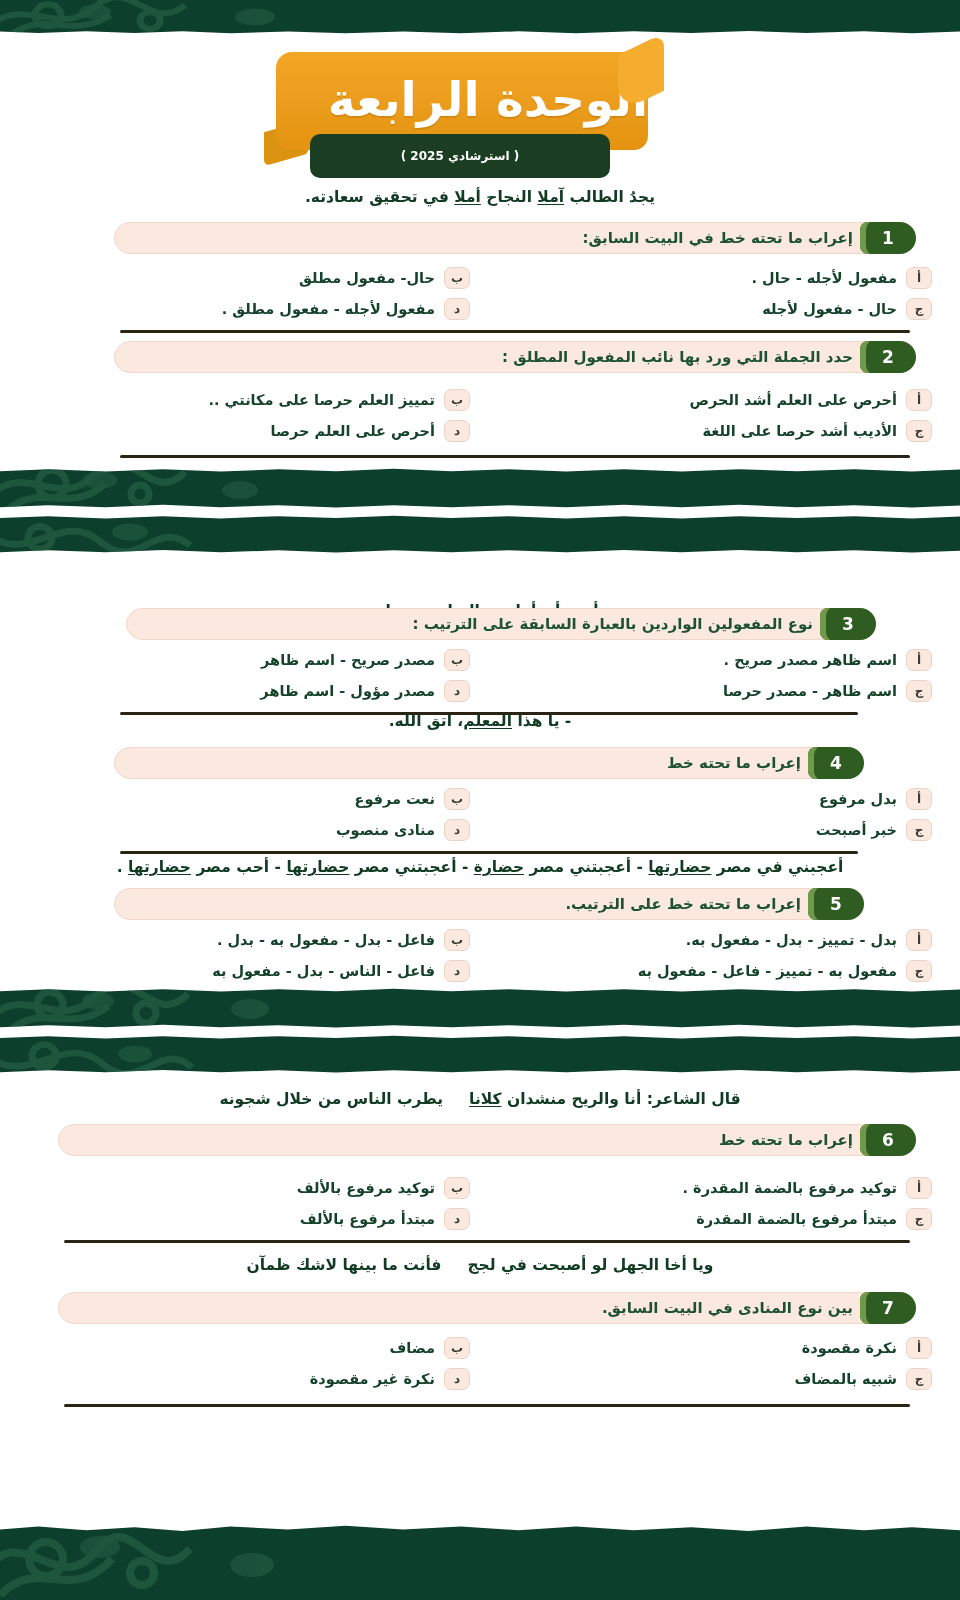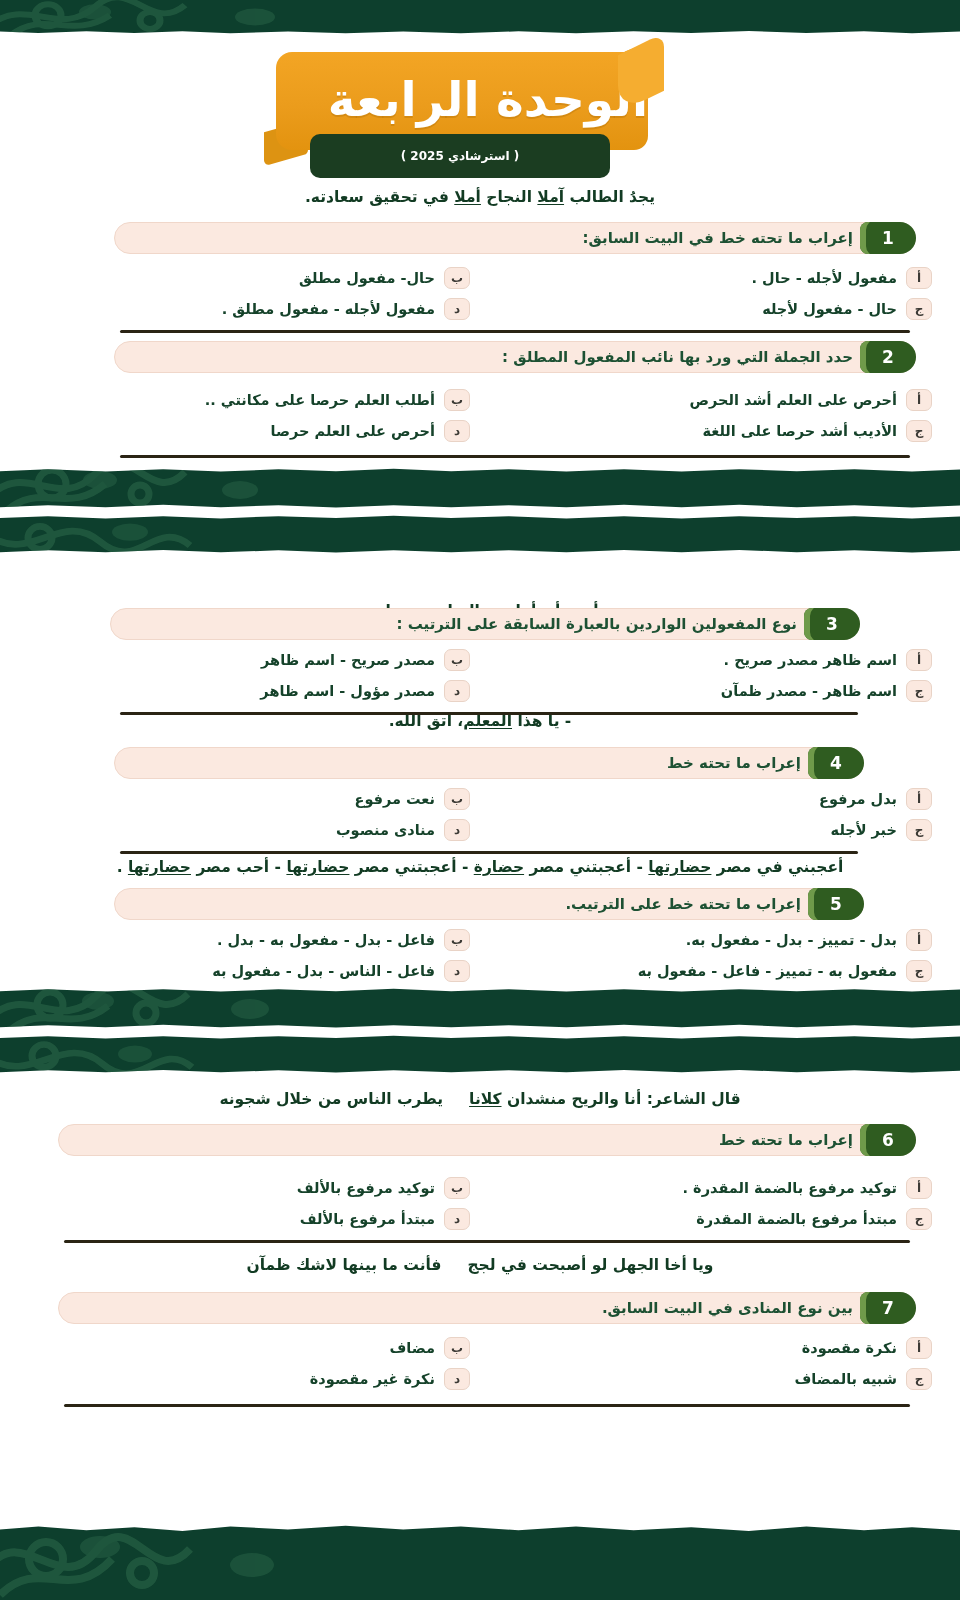--- a/index.html
+++ b/index.html
@@ -236,59 +236,59 @@
         <div class="qnum">2</div>
       </div>
       <div class="opts" style="top: 384px;">
         <div class="optrow">
           <div class="opt opt-right">
             <span class="optmark">أ</span>
             <span class="opttext">أحرص على العلم أشد الحرص</span>
           </div>
           <div class="opt opt-left">
             <span class="optmark">ب</span>
-            <span class="opttext">أطلب العلم حرصا على مكانتي ..</span>
+            <span class="opttext">تمييز العلم حرصا على مكانتي ..</span>
           </div>
         </div>
         <div class="optrow">
           <div class="opt opt-right">
             <span class="optmark">ج</span>
             <span class="opttext">الأديب أشد حرصا على اللغة</span>
           </div>
           <div class="opt opt-left">
             <span class="optmark">د</span>
             <span class="opttext">أحرص على العلم حرصا</span>
           </div>
         </div>
       </div>
       <div class="hrule" style="top: 455px; right: 50px; width: 790px;"></div>
       <div class="prompt" style="top: 570px; margin-top: 32px;"><span>أحب أن أمارس الرياضة بمهارة.</span></div>
       <div class="prompt" style="top: 712px;"><span>- يا هذا </span><u>المعلم</u><span>، اتق الله.</span></div>
       <div class="prompt" style="top: 858px;"><span>أعجبني في مصر </span><u>حضارتها</u><span> - أعجبتني مصر </span><u>حضارة</u><span> - أعجبتني مصر </span><u>حضارتها</u><span> - أحب مصر </span><u>حضارتها</u><span> .</span></div>
-      <div class="qrow" style="top: 608px; right: 100px; width: 750px;">
+      <div class="qrow" style="top: 608px; right: 84px; width: 750px;">
         <div class="qpill" style="right: 0px; width: 750px;">
           <span class="qpill-text">نوع المفعولين الواردين بالعبارة السابقة على الترتيب :</span>
         </div>
         <div class="qnum">3</div>
       </div>
       <div class="opts" style="top: 644px;">
         <div class="optrow">
           <div class="opt opt-right">
             <span class="optmark">أ</span>
             <span class="opttext">اسم ظاهر مصدر صريح .</span>
           </div>
           <div class="opt opt-left">
             <span class="optmark">ب</span>
             <span class="opttext">مصدر صريح  - اسم ظاهر</span>
           </div>
         </div>
         <div class="optrow">
           <div class="opt opt-right">
             <span class="optmark">ج</span>
-            <span class="opttext">اسم ظاهر - مصدر ظمآن</span>
+            <span class="opttext">اسم ظاهر - مصدر حرصا</span>
           </div>
           <div class="opt opt-left">
             <span class="optmark">د</span>
             <span class="opttext">مصدر مؤول - اسم ظاهر</span>
           </div>
         </div>
       </div>
       <div class="hrule" style="top: 712px; right: 102px; width: 738px;"></div>
       <div class="qrow" style="top: 747px; right: 96px; width: 750px;">
         <div class="qpill" style="right: 0px; width: 750px;">
@@ -303,21 +303,21 @@
             <span class="opttext">بدل مرفوع</span>
           </div>
           <div class="opt opt-left">
             <span class="optmark">ب</span>
             <span class="opttext">نعت مرفوع</span>
           </div>
         </div>
         <div class="optrow">
           <div class="opt opt-right">
             <span class="optmark">ج</span>
-            <span class="opttext">خبر لأجله</span>
+            <span class="opttext">خبر أصبحت</span>
           </div>
           <div class="opt opt-left">
             <span class="optmark">د</span>
             <span class="opttext">منادى منصوب</span>
           </div>
         </div>
       </div>
       <div class="hrule" style="top: 851px; right: 102px; width: 738px;"></div>
       <div class="qrow" style="top: 888px; right: 96px; width: 750px;">
         <div class="qpill" style="right: 0px; width: 750px;">

